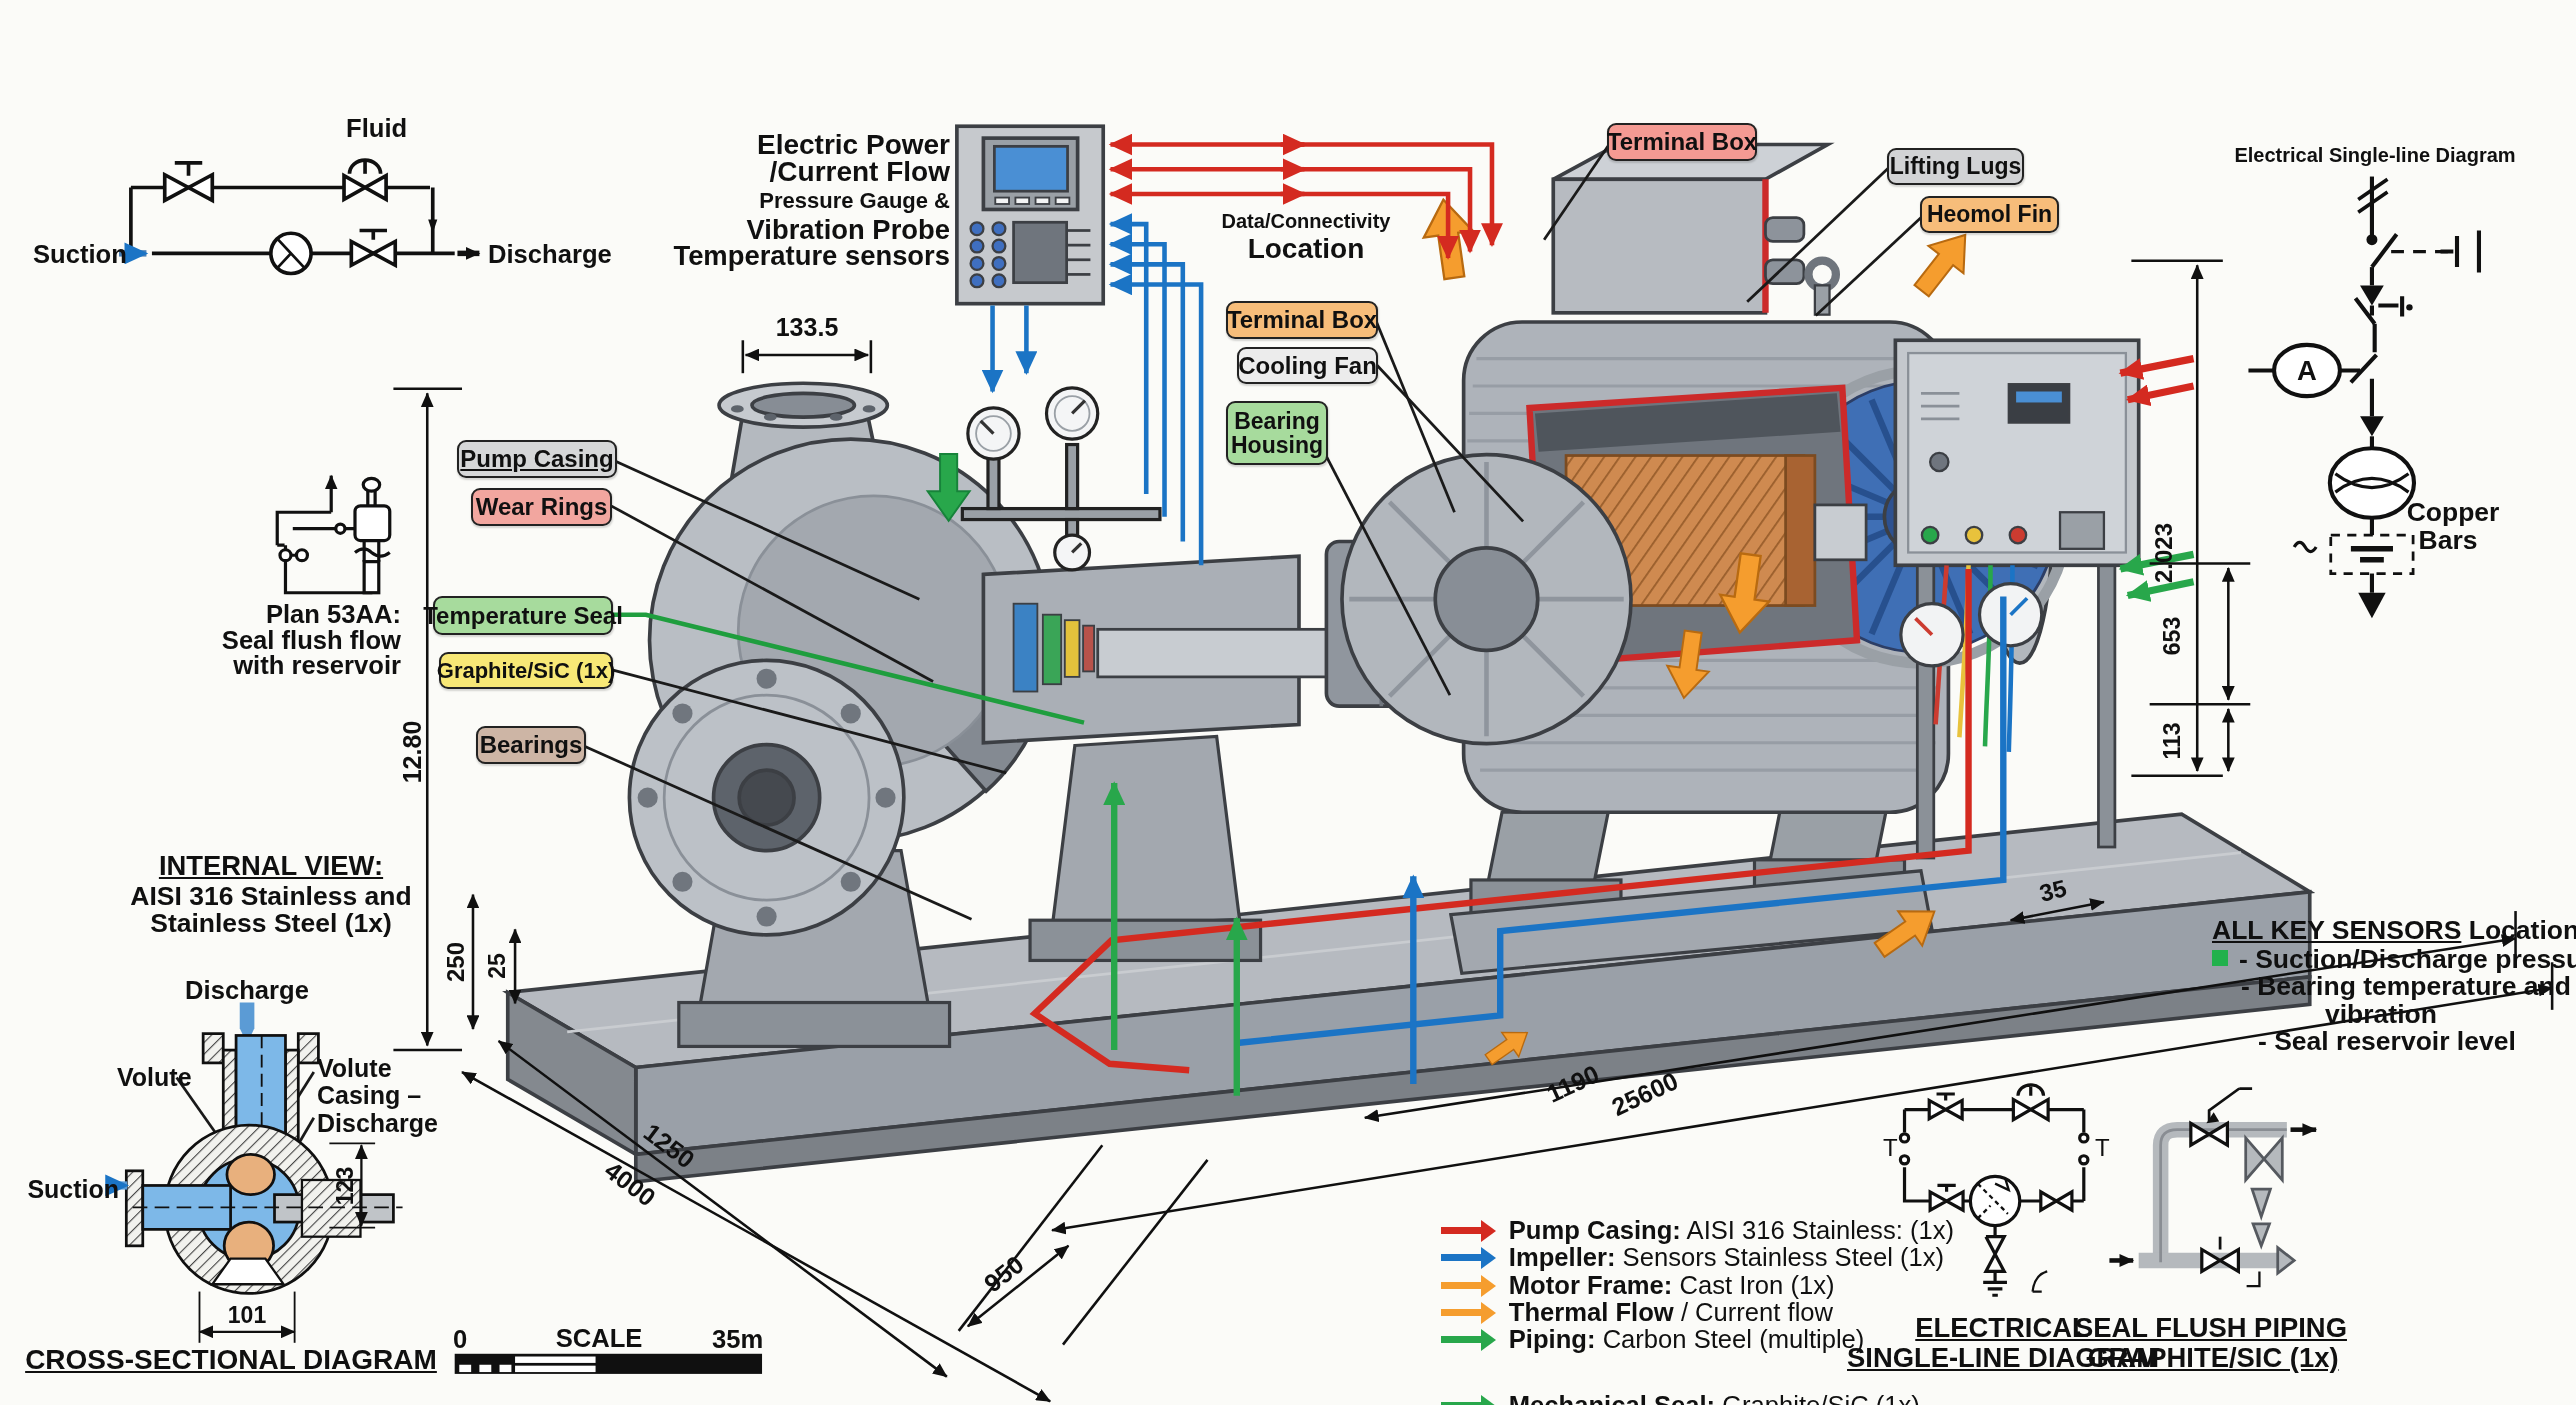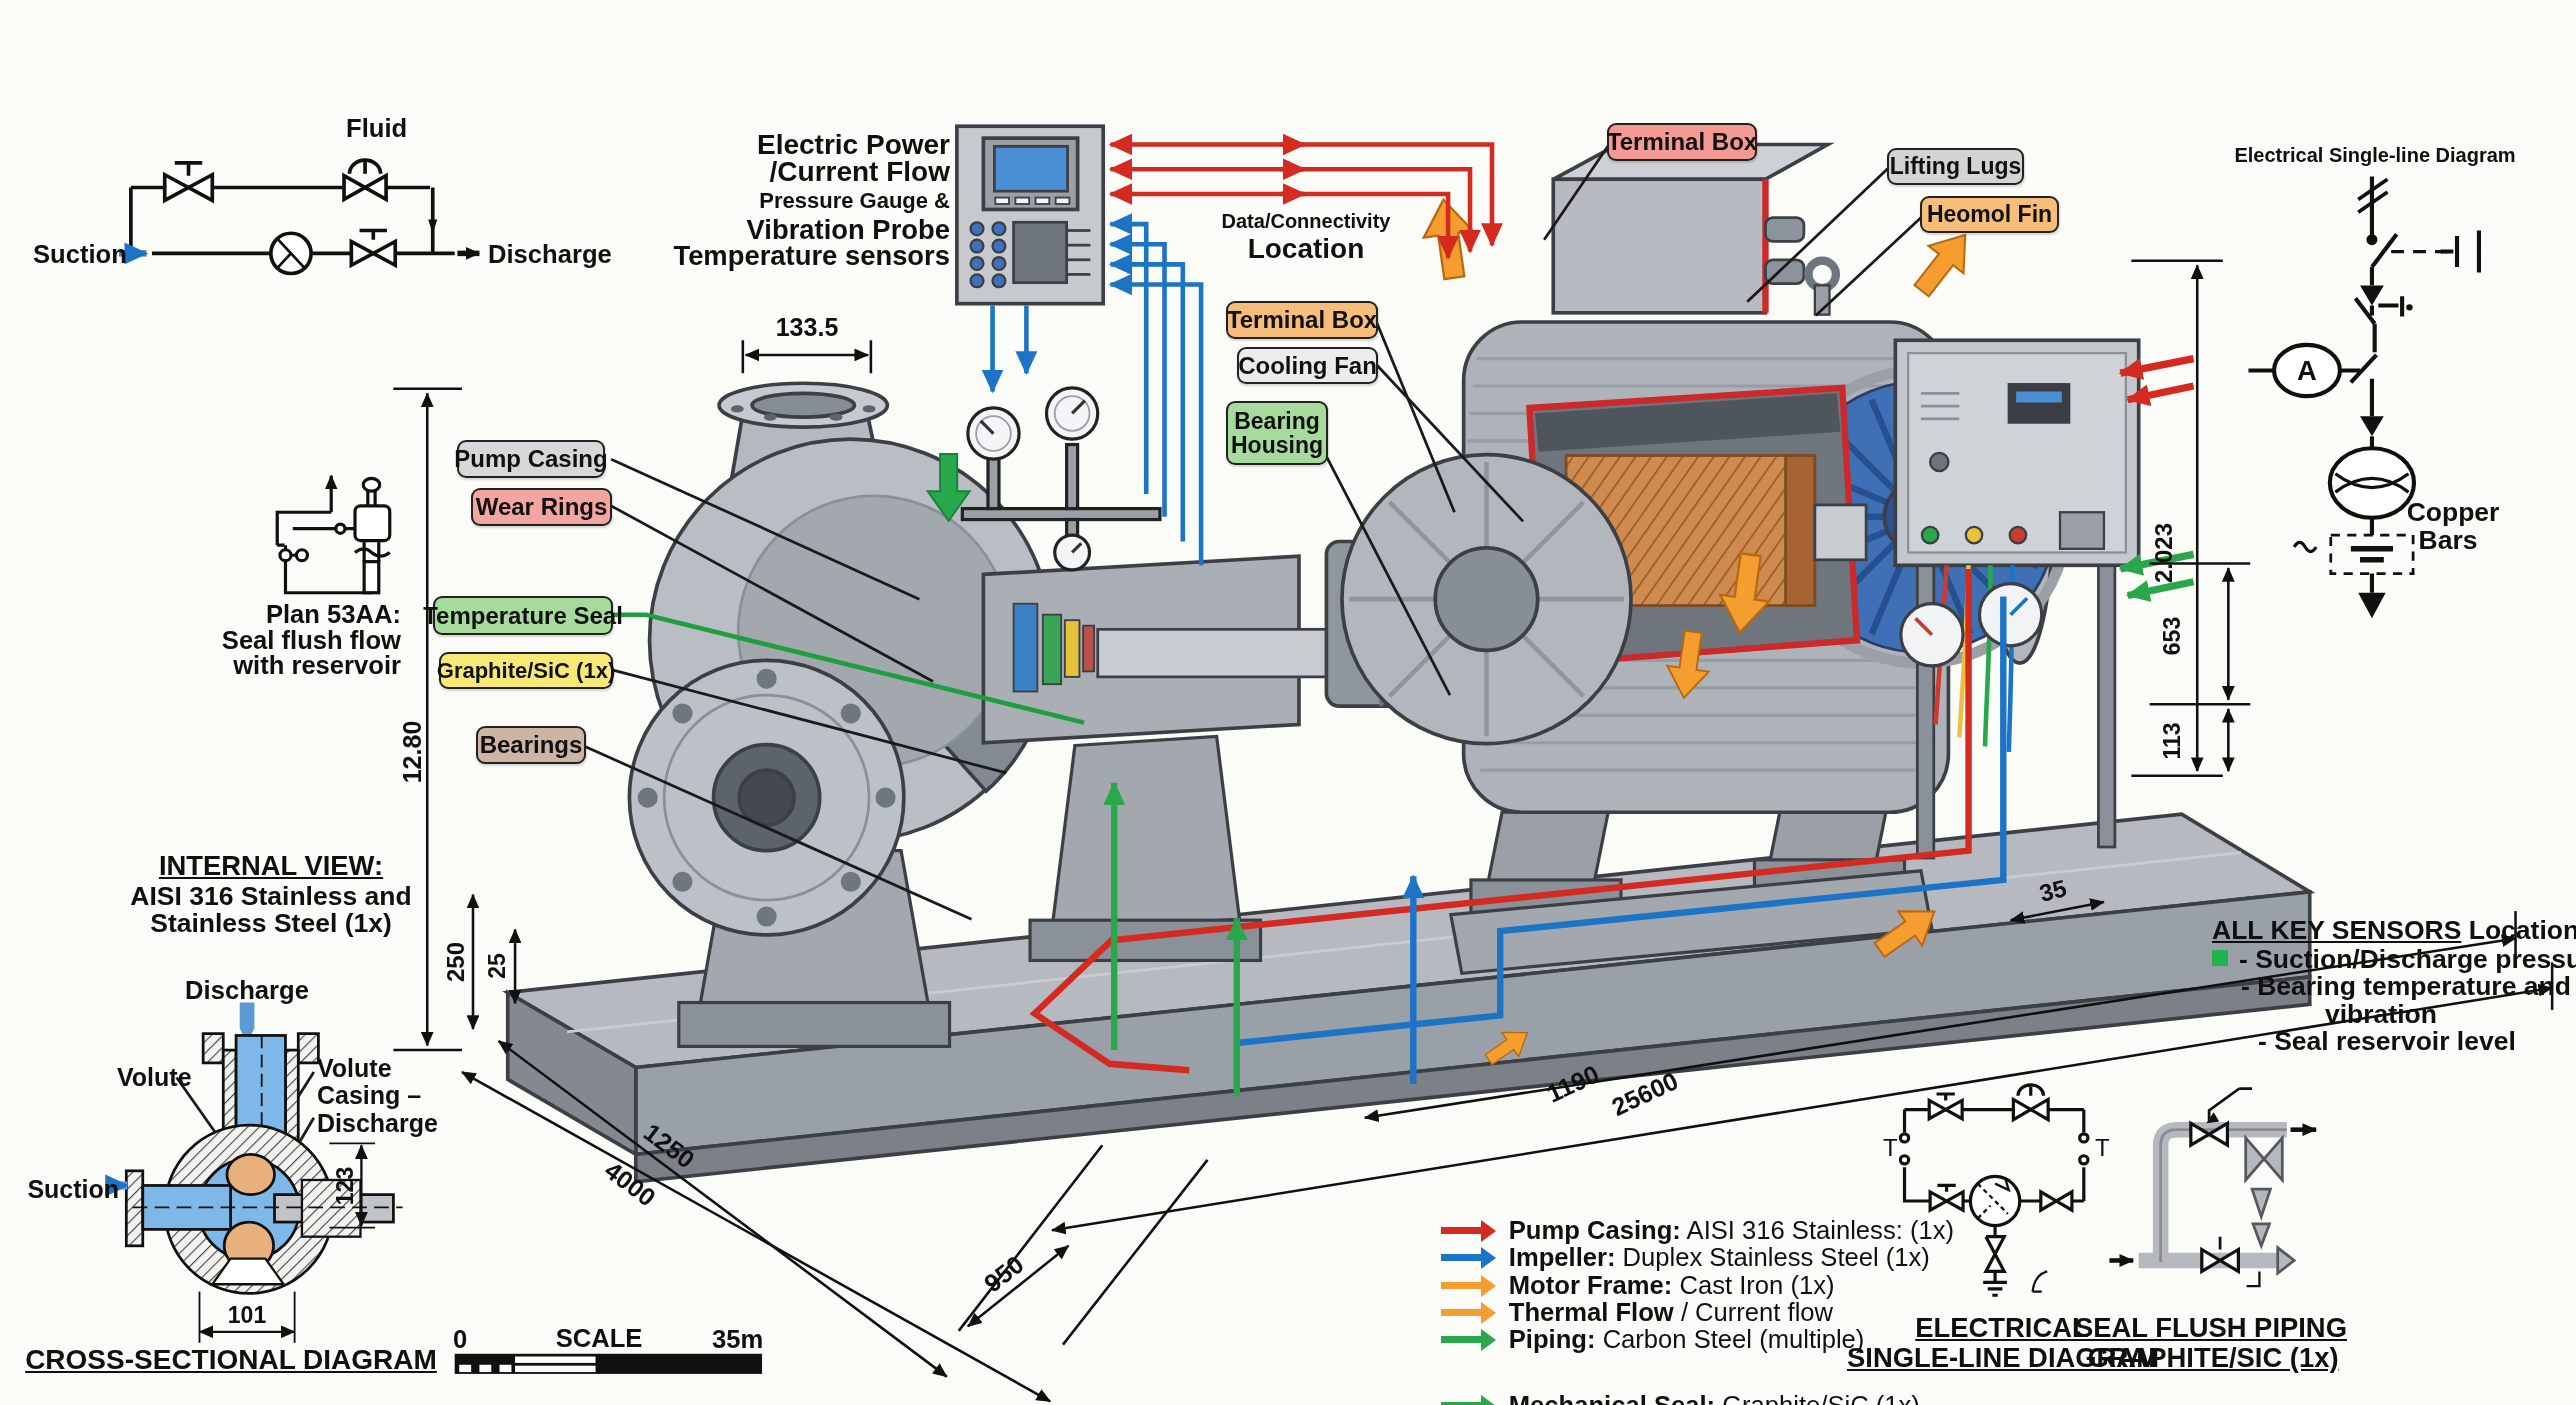--- a/index.html
+++ b/index.html
@@ -483,21 +483,21 @@
 
 <div class="t tr" style="left:950px;top:129px;font-size:28px;">Electric Power</div>
 <div class="t tr" style="left:950px;top:156px;font-size:28px;">/Current Flow</div>
 <div class="t tr" style="left:950px;top:188px;font-size:22px;">Pressure Gauge &amp;</div>
 <div class="t tr" style="left:950px;top:214px;font-size:27.4px;">Vibration Probe</div>
 <div class="t tr" style="left:950px;top:240px;font-size:27.4px;">Temperature sensors</div>
 
 <div class="t tc" style="left:1306px;top:221px;font-size:20px;">Data/Connectivity</div>
 <div class="t tc" style="left:1306px;top:249px;font-size:28px;">Location</div>
 
-<div class="pill" style="left: 457px; top: 440px; width: 148px; height: 38px; background: rgb(214, 215, 216);">
+<div class="pill" style="left: 457px; top: 440px; width: 160px; height: 38px; background: rgb(214, 215, 216); text-decoration: underline;">
       <span>Pump Casing</span>
     </div>
 <div class="pill" style="left: 471px; top: 488px; width: 141px; height: 38px; background: rgb(242, 166, 159);">
       <span>Wear Rings</span>
     </div>
 <div class="pill" style="left: 433px; top: 596px; width: 180px; height: 39px; background: rgb(167, 219, 157);">
       <span>Temperature Seal</span>
     </div>
 <div class="pill" style="left: 439px; top: 652px; width: 174px; height: 37px; font-size: 22px; background: rgb(248, 232, 118);">
       <span>Graphite/SiC (1x)</span>
@@ -558,21 +558,21 @@
         <i class="sh" style="background: rgb(212, 42, 32);"></i>
         <i class="hd" style="border-left-color: rgb(212, 42, 32);"></i>
       </span>
   <span class="lg-text"><b>Pump Casing:</b><span> AISI 316 Stainless: (1x)</span></span>
 </div>
 <div class="lgrow" style="left:1441px;top:1244px;">
   <span class="lg-arrow">
         <i class="sh" style="background: rgb(27, 116, 197);"></i>
         <i class="hd" style="border-left-color: rgb(27, 116, 197);"></i>
       </span>
-  <span class="lg-text"><b>Impeller:</b><span> Duplex Stainless Steel (1x)</span></span>
+  <span class="lg-text"><b>Impeller:</b><span> Sensors Stainless Steel (1x)</span></span>
 </div>
 <div class="lgrow" style="left:1441px;top:1272px;">
   <span class="lg-arrow">
         <i class="sh" style="background: rgb(245, 157, 46);"></i>
         <i class="hd" style="border-left-color: rgb(245, 157, 46);"></i>
       </span>
   <span class="lg-text"><b>Motor Frame:</b><span> Cast Iron (1x)</span></span>
 </div>
 <div class="lgrow" style="left:1441px;top:1299px;">
   <span class="lg-arrow">

